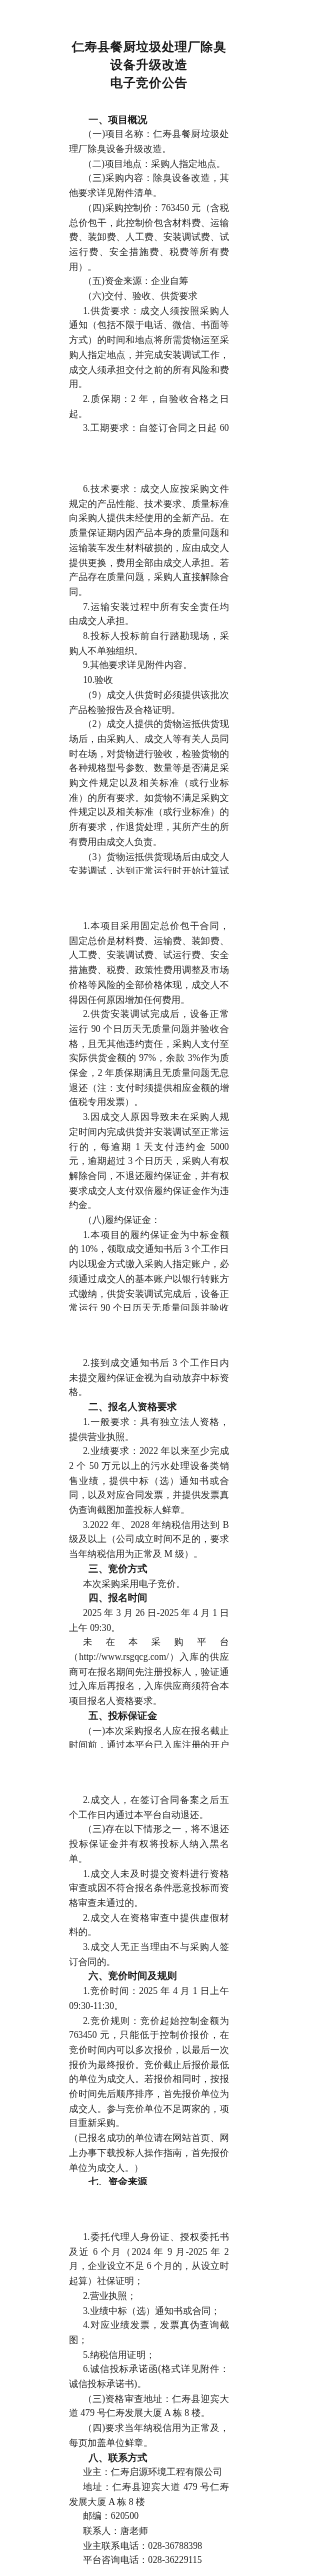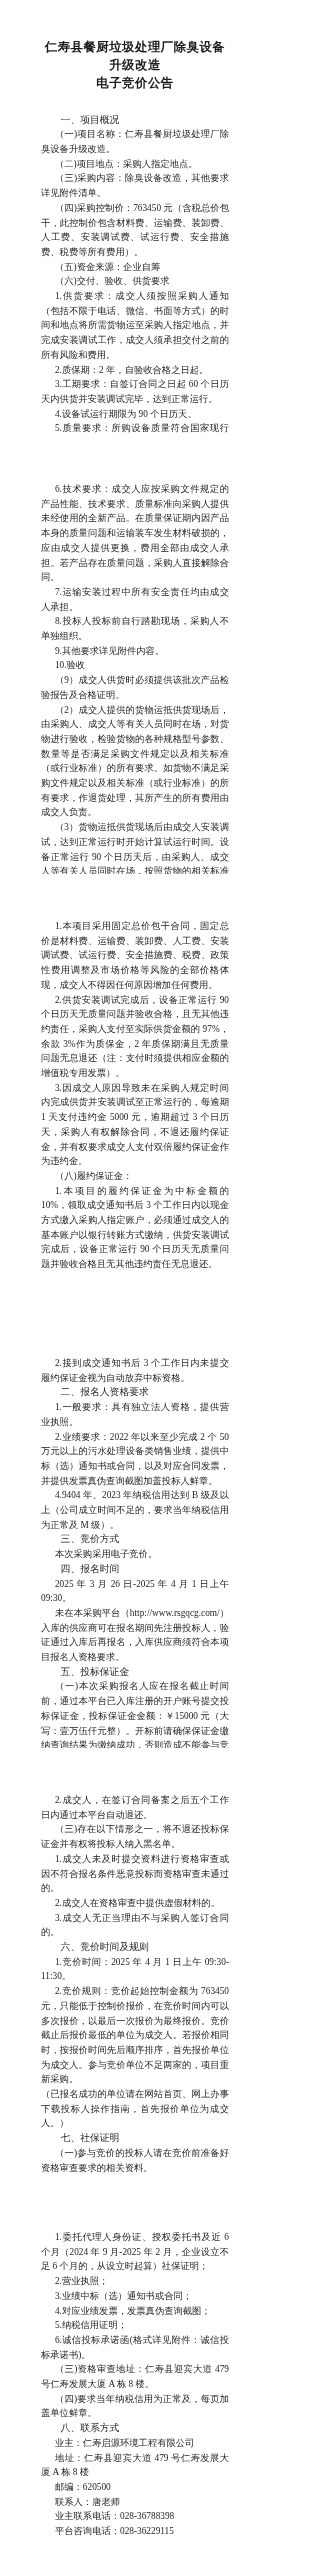--- a/index.html
+++ b/index.html
@@ -9,20 +9,21 @@
     overflow: hidden;
     color: #1c1c1c;
     font-family: "Liberation Serif", "DejaVu Serif", serif;
   }
   #doc { width: 309px; height: 2621px; }
   .page {
     height: 437px;
     box-sizing: border-box;
     padding: 45px 80px 0 41px;
     overflow: hidden;
+    margin-left: 28px;
   }
   .page.first { padding-top: 38px; }
   p {
     margin: 0;
     font-size: 9.3px;
     line-height: 14.7px;
     text-align: justify;
     text-indent: 1.5em;
     font-family: "Liberation Serif", "DejaVu Serif", serif;
   }
@@ -30,21 +31,21 @@
     text-align: center;
     text-indent: 0;
     font-weight: 700;
     font-size: 12.4px;
     line-height: 18px;
     letter-spacing: 0.5px;
     font-family: "Liberation Sans", "DejaVu Sans", sans-serif;
   }
   p.title + p.heading { margin-top: 20.6px; }
   p.heading {
-    font-weight: 400;
+    font-weight: 700;
     text-indent: 2em;
     font-size: 9.8px;
     font-family: "Liberation Sans", "DejaVu Sans", sans-serif;
   }
   p.noindent { text-indent: 0; }
 </style>
 </head>
 <body>
 
 <div id="doc">
@@ -79,40 +80,40 @@
       <p class="para">2.供货安装调试完成后，设备正常运行 90 个日历天无质量问题并验收合格，且无其他违约责任，采购人支付至实际供货金额的 97%，余款 3%作为质保金，2 年质保期满且无质量问题无息退还（注：支付时须提供相应金额的增值税专用发票）。</p>
       <p class="para">3.因成交人原因导致未在采购人规定时间内完成供货并安装调试至正常运行的，每逾期 1 天支付违约金 5000 元，逾期超过 3 个日历天，采购人有权解除合同，不退还履约保证金，并有权要求成交人支付双倍履约保证金作为违约金。</p>
       <p class="para">（八)履约保证金：</p>
       <p class="para">1.本项目的履约保证金为中标金额的 10%，领取成交通知书后 3 个工作日内以现金方式缴入采购人指定账户，必须通过成交人的基本账户以银行转账方式缴纳，供货安装调试完成后，设备正常运行 90 个日历天无质量问题并验收合格且无其他违约责任无息退还。</p>
     </div>
     <div class="page">
       <p class="para">2.接到成交通知书后 3 个工作日内未提交履约保证金视为自动放弃中标资格。</p>
       <p class="heading">二、报名人资格要求</p>
       <p class="para">1.一般要求：具有独立法人资格，提供营业执照。</p>
       <p class="para">2.业绩要求：2022 年以来至少完成 2 个 50 万元以上的污水处理设备类销售业绩，提供中标（选）通知书或合同，以及对应合同发票，并提供发票真伪查询截图加盖投标人鲜章。</p>
-      <p class="para">4.9404 年、2023 年纳税信用达到 B 级及以上（公司成立时间不足的，要求当年纳税信用为正常及 M 级）。</p>
+      <p class="para">3.2022 年、2028 年纳税信用达到 B 级及以上（公司成立时间不足的，要求当年纳税信用为正常及 M 级）。</p>
       <p class="heading">三、竞价方式</p>
       <p class="para">本次采购采用电子竞价。</p>
       <p class="heading">四、报名时间</p>
       <p class="para">2025 年 3 月 26 日-2025 年 4 月 1 日上午 09:30。</p>
       <p class="para">未在本采购平台（http://www.rsgqcg.com/）入库的供应商可在报名期间先注册投标人，验证通过入库后再报名，入库供应商须符合本项目报名人资格要求。</p>
       <p class="heading">五、投标保证金</p>
       <p class="para">（一)本次采购报名人应在报名截止时间前，通过本平台已入库注册的开户账号提交投标保证金，投标保证金金额：￥15000 元（大写：壹万伍仟元整）。开标前请确保保证金缴纳查询结果为缴纳成功，否则造成不能参与竞价的后果自负。</p>
     </div>
     <div class="page">
       <p class="para">2.成交人，在签订合同备案之后五个工作日内通过本平台自动退还。</p>
       <p class="para">（三)存在以下情形之一，将不退还投标保证金并有权将投标人纳入黑名单。</p>
       <p class="para">1.成交人未及时提交资料进行资格审查或因不符合报名条件恶意投标而资格审查未通过的。</p>
       <p class="para">2.成交人在资格审查中提供虚假材料的。</p>
       <p class="para">3.成交人无正当理由不与采购人签订合同的。</p>
       <p class="heading">六、竞价时间及规则</p>
       <p class="para">1.竞价时间：2025 年 4 月 1 日上午 09:30-11:30。</p>
       <p class="para">2.竞价规则：竞价起始控制金额为 763450 元，只能低于控制价报价，在竞价时间内可以多次报价，以最后一次报价为最终报价。竞价截止后报价最低的单位为成交人。若报价相同时，按报价时间先后顺序排序，首先报价单位为成交人。参与竞价单位不足两家的，项目重新采购。</p>
       <p class="para noindent">（已报名成功的单位请在网站首页、网上办事下载投标人操作指南，首先报价单位为成交人。）</p>
-      <p class="heading">七、社保证明</p>
+      <p class="heading">七、资金来源</p>
       <p class="para">（一)参与竞价的投标人请在竞价前准备好资格审查要求的相关资料。</p>
     </div>
     <div class="page">
       <p class="para">1.委托代理人身份证、授权委托书及近 6 个月（2024 年 9 月-2025 年 2 月，企业设立不足 6 个月的，从设立时起算）社保证明；</p>
       <p class="para">2.营业执照；</p>
       <p class="para">3.业绩中标（选）通知书或合同；</p>
       <p class="para">4.对应业绩发票，发票真伪查询截图；</p>
       <p class="para">5.纳税信用证明；</p>
       <p class="para">6.诚信投标承诺函(格式详见附件：诚信投标承诺书)。</p>
       <p class="para">（三)资格审查地址：仁寿县迎宾大道 479 号仁寿发展大厦 A 栋 8 楼。</p>

